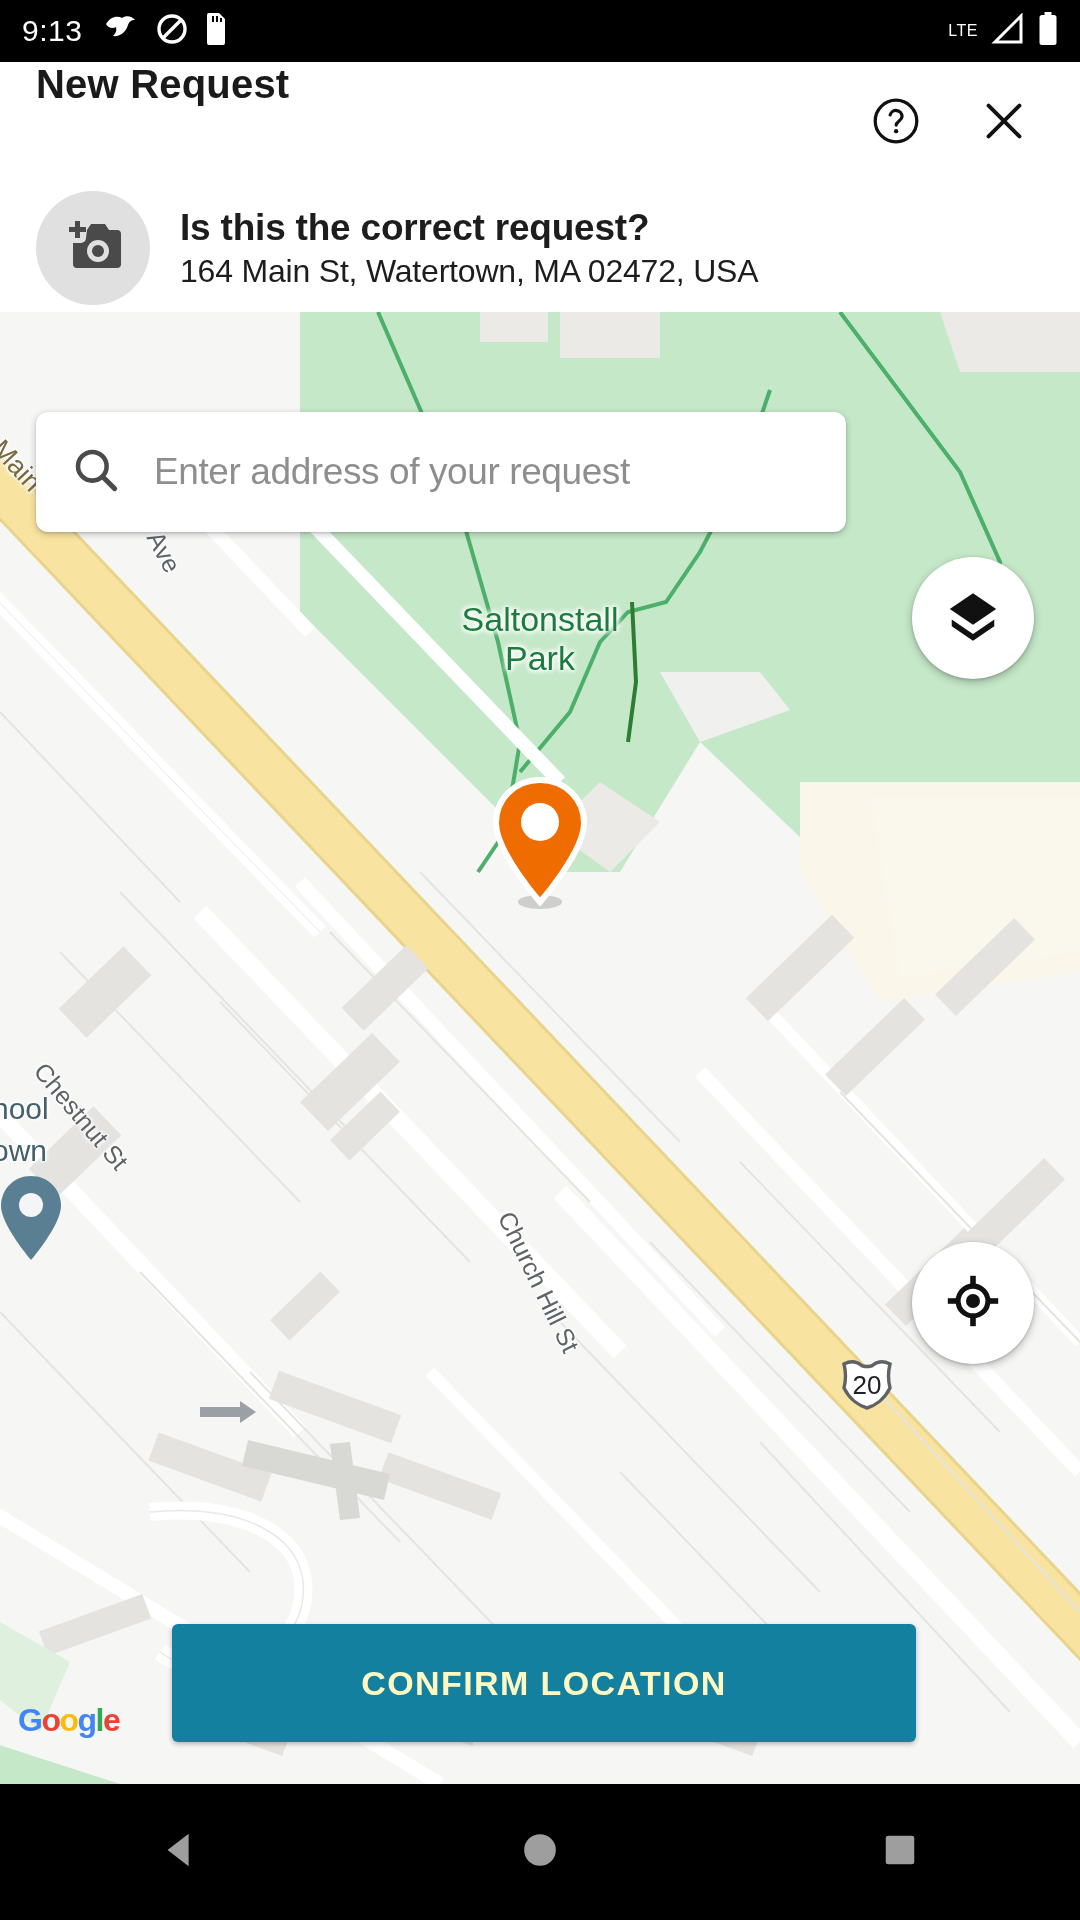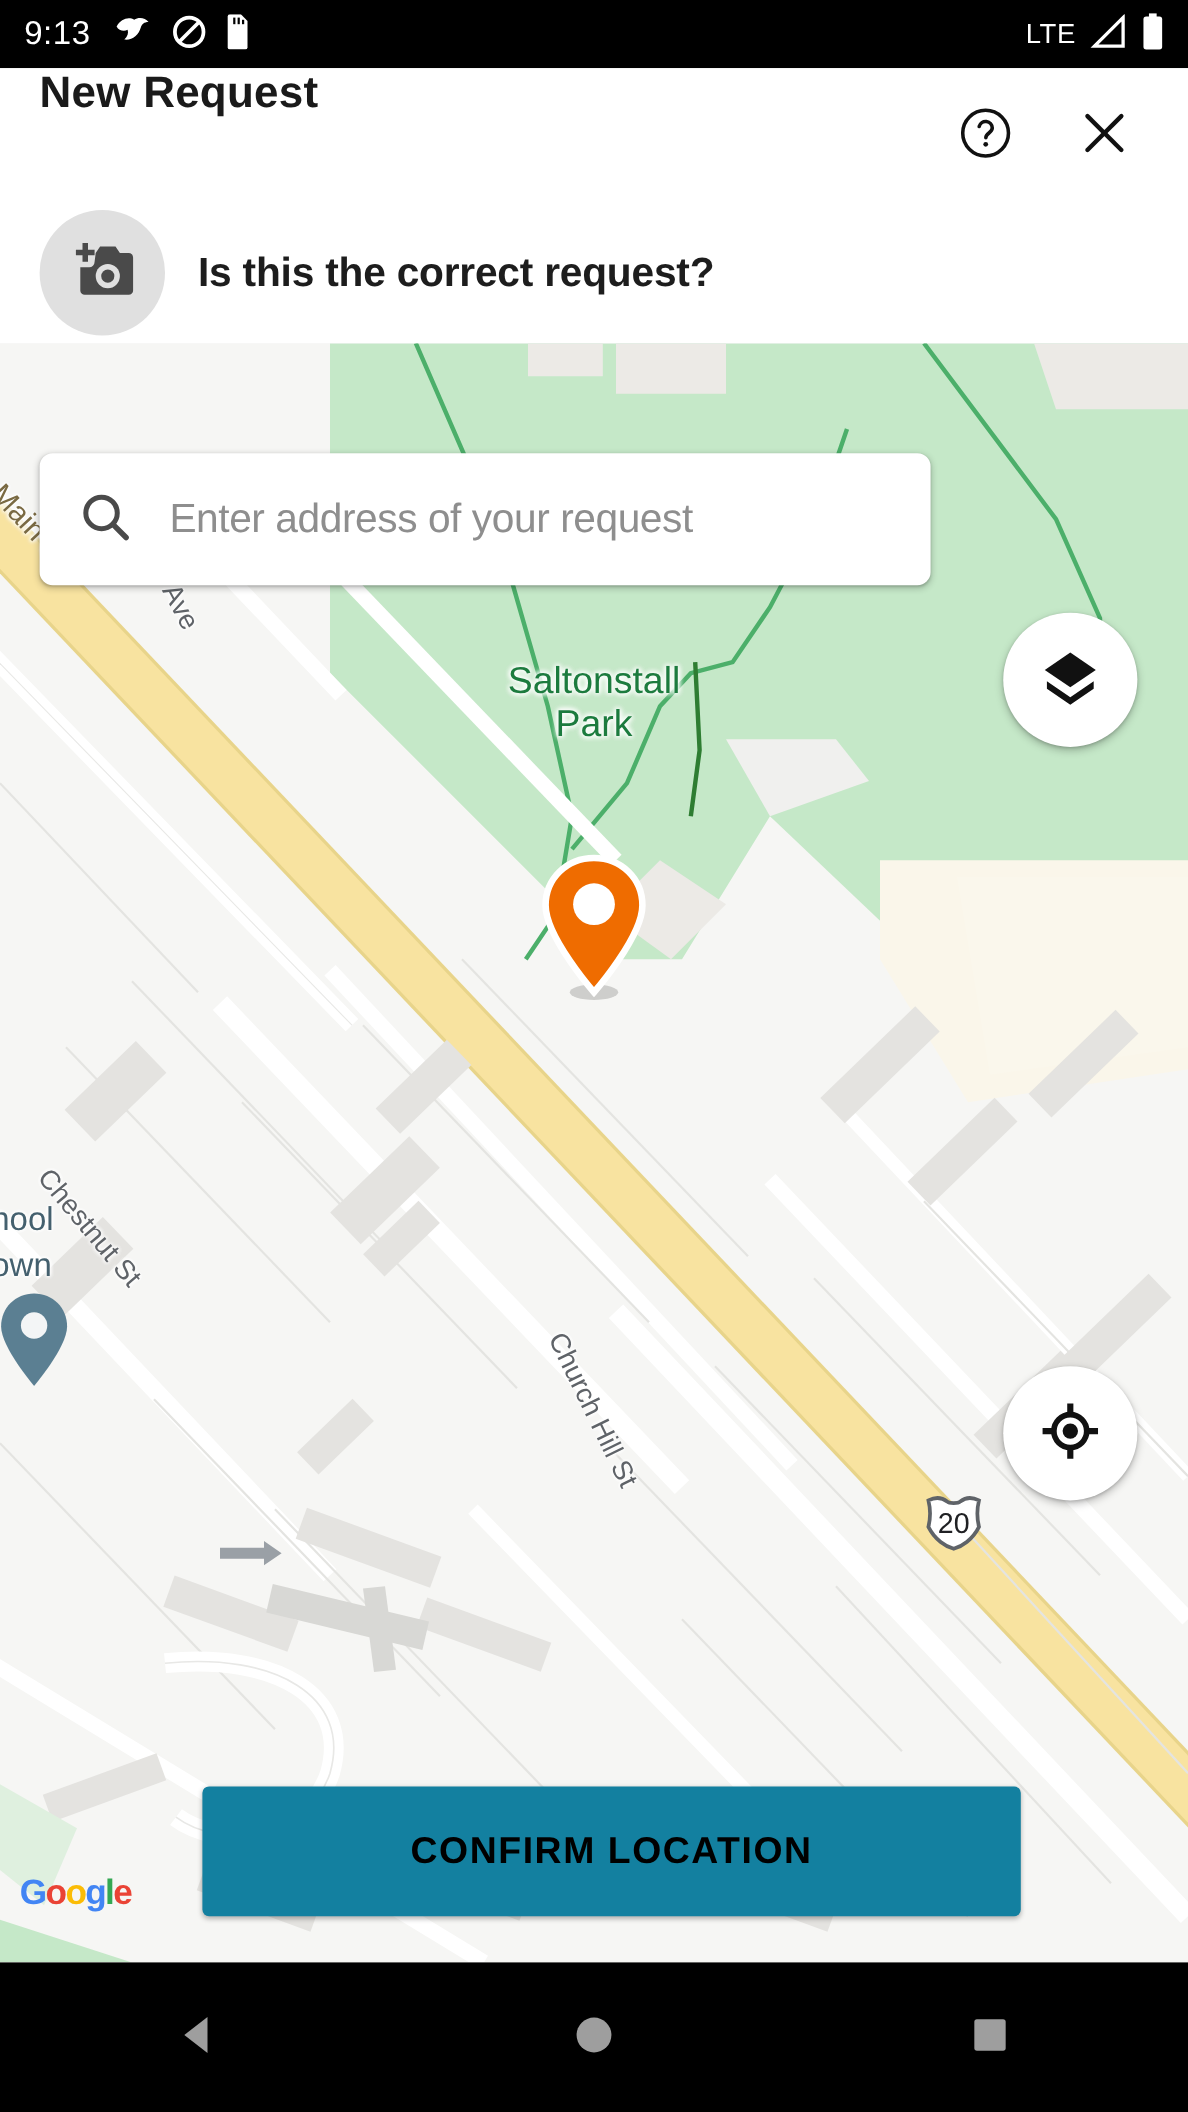--- a/index.html
+++ b/index.html
@@ -13,21 +13,21 @@
 
   
   #status-bar{
     position:absolute; top:0; left:0; width:1080px; height:62px;
     background:#000; color:#fff;
     display:flex; align-items:center; padding:0 22px;
   }
   #status-clock{ font-size:30px; font-weight:400; letter-spacing:.5px; }
   .status-icons-left{ display:flex; align-items:center; gap:18px; margin-left:22px; }
   .status-icons-right{ margin-left:auto; display:flex; align-items:center; gap:12px; }
-  #lte-label{ font-size:25px; letter-spacing:.5px; }
+  #lte-label{ font-size:16px; letter-spacing:.5px; }
 
   
   #app-header{
     position:absolute; top:62px; left:0; width:1080px; height:122px;
     background:#fff; display:flex; padding:0 36px;
   }
   #page-title{ font-size:40px; font-weight:700; color:#1a1a1a; letter-spacing:.2px; }
   .header-actions{ margin-left:auto; display:flex; align-items:center; gap:56px; padding-right:14px; }
   .hdr-btn{ width:52px; height:52px; display:flex; align-items:center; justify-content:center; cursor:pointer; }
 
@@ -102,23 +102,23 @@
   }
   #google-logo span:nth-child(1){ color:#4285F4; }
   #google-logo span:nth-child(2){ color:#EA4335; }
   #google-logo span:nth-child(3){ color:#FBBC05; }
   #google-logo span:nth-child(4){ color:#4285F4; }
   #google-logo span:nth-child(5){ color:#34A853; }
   #google-logo span:nth-child(6){ color:#EA4335; }
 
   
   #confirm-button{
-    position:absolute; left:184px; top:1312px; width:744px; height:118px;
+    position:absolute; left:172px; top:1312px; width:744px; height:118px;
     background:#1380a0; border:none; border-radius:6px;
-    color:#000000; font-size:34px; font-weight:700; letter-spacing:1.4px;
+    color:#fef9c3; font-size:34px; font-weight:700; letter-spacing:1.4px;
     display:flex; align-items:center; justify-content:center;
     cursor:pointer; box-shadow:0 2px 5px rgba(0,0,0,.28);
     font-family:"Liberation Sans", sans-serif;
   }
 
   
   #nav-bar{
     position:absolute; left:0; top:1784px; width:1080px; height:136px;
     background:#000; display:flex; align-items:center; justify-content:space-around;
   }
@@ -195,20 +195,21 @@
       <svg width="64" height="58" viewBox="0 0 64 58">
         <path d="M8 10 h6 v-6 h5 v6 h6 v5 h-6 v6 h-5 v-6 h-6 z" fill="#4a4a4a"></path>
         <path d="M26 13 l4 -6 h14 l4 6 h8 a4 4 0 0 1 4 4 v30 a4 4 0 0 1 -4 4 H16 a4 4 0 0 1 -4 -4 V26 h8 a5 5 0 0 0 5 -5 z" fill="#4a4a4a"></path>
         <circle cx="37" cy="34" r="11" fill="#e0e0e0"></circle>
         <circle cx="37" cy="34" r="6" fill="#4a4a4a"></circle>
       </svg>
     </span>
   </div>
   <div class="prompt-text">
     <div id="prompt-question">Is this the correct request?</div>
+    <div id="prompt-address">164 Main St, Watertown, MA 02472, USA</div>
   </div>
 </div>
 
 <div id="map">
 
   <svg id="map-svg" viewBox="0 0 1080 1472">
 
     <rect x="0" y="0" width="1080" height="1472" fill="#f6f6f4"></rect>
 
     <path d="M300 0 L1080 0 L1080 560 L880 560 L700 430 L620 560 L560 560 L470 470 L300 300 Z" fill="#c5e8c8"></path>

